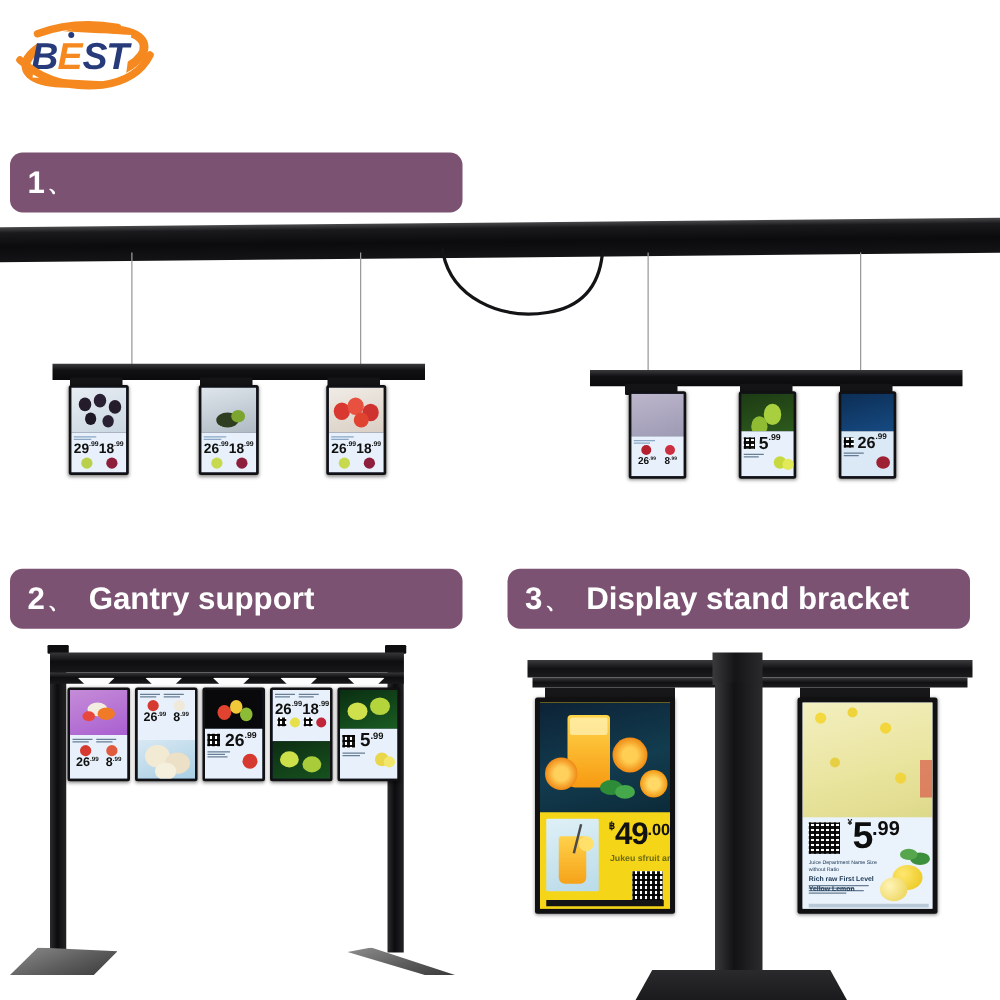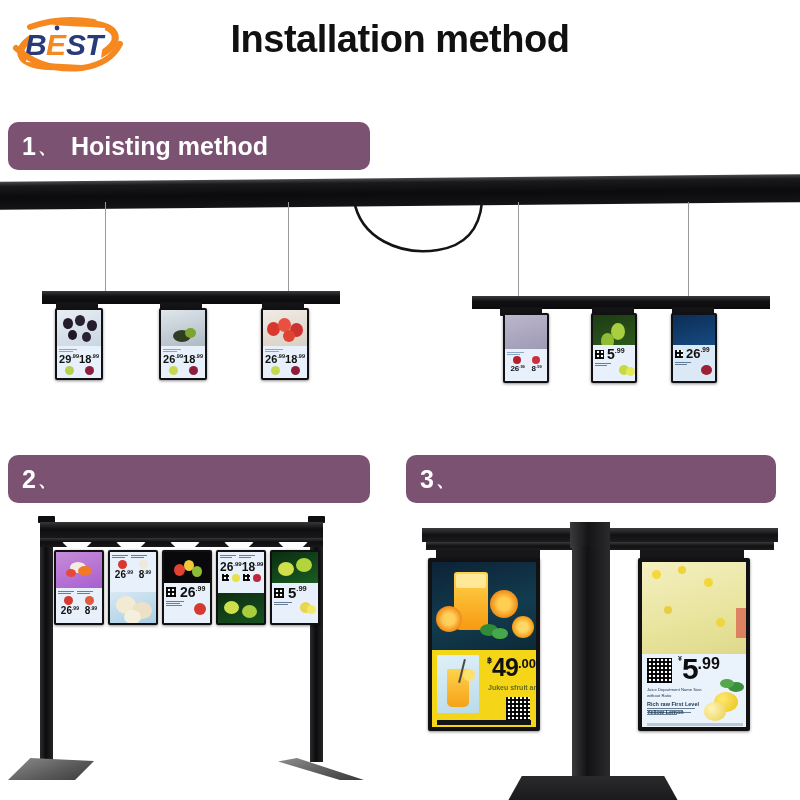--- a/index.html
+++ b/index.html
@@ -123,27 +123,25 @@
           <text x="38" y="41" fill="#f5891f">E</text>
           <text x="58" y="41" fill="#273b7a">S</text>
           <text x="77" y="41" fill="#273b7a">T</text>
         </g>
         <circle cx="49" cy="14" r="2.4" fill="#273b7a"></circle>
         <path d="M8 34 Q34 58 74 54 Q102 50 112 30" fill="none" stroke="#f5891f" stroke-width="6" stroke-linecap="round"></path>
         <path d="M22 13 Q52 2 86 8" fill="none" stroke="#f5891f" stroke-width="6" stroke-linecap="round"></path>
       </svg>
     </div>
 
-    <div class="page-title">Installation method</div>
   </div>
 
   <div class="badge badge-1">
     <span class="num">1</span>
     <span class="cn">、</span>
-    <span>Hoisting method</span>
   </div>
 
   <div class="s1">
 
     <div class="rail toprail"></div>
 
     <div class="wire" style="left:105px;top:24px;height:96px;"></div>
     <div class="wire" style="left:288px;top:24px;height:96px;"></div>
 
     <div class="wire" style="left:518px;top:24px;height:96px;"></div>
@@ -310,20 +308,21 @@
           <div class="txtline dark" style="width:12px;"></div>
           <div class="blob" style="left:28px;top:20px;width:11px;height:10px;background:#9e2034;"></div>
         </div>
       </div>
     </div>
   </div>
 
   <div class="badge badge-2">
     <span class="num">2</span>
     <span class="cn">、</span>
+    <span>Gantry support</span>
   </div>
 
   <div class="s2">
 
     <div class="post" style="left:40px;top:12px;height:242px;"></div>
     <div class="post" style="left:310px;top:12px;height:242px;"></div>
 
     <div style="position:absolute;left:38px;top:8px;width:17px;height:7px;background:#0e0e10;border-radius:1px;"></div>
     <div style="position:absolute;left:308px;top:8px;width:17px;height:7px;background:#0e0e10;border-radius:1px;"></div>
 
@@ -491,20 +490,21 @@
           <div class="blob" style="left:28px;top:19px;width:11px;height:11px;background:#ead64a;"></div>
           <div class="blob" style="left:35px;top:22px;width:9px;height:9px;background:#f2e76a;"></div>
         </div>
       </div>
     </div>
   </div>
 
   <div class="badge badge-3">
     <span class="num">3</span>
     <span class="cn">、</span>
+    <span>Display stand bracket</span>
   </div>
 
   <div class="s3">
 
     <div class="armbar" style="left:22px;top:20px;width:356px;height:14px;"></div>
     <div class="armbar" style="left:26px;top:34px;width:348px;height:8px;"></div>
 
     <div style="position:absolute;left:170px;top:14px;width:40px;height:26px;background:linear-gradient(90deg,#3a3a3c,#151517 45%,#2a2a2c);"></div>
 
     <div class="column" style="left:172px;top:38px;width:38px;height:258px;"></div>

